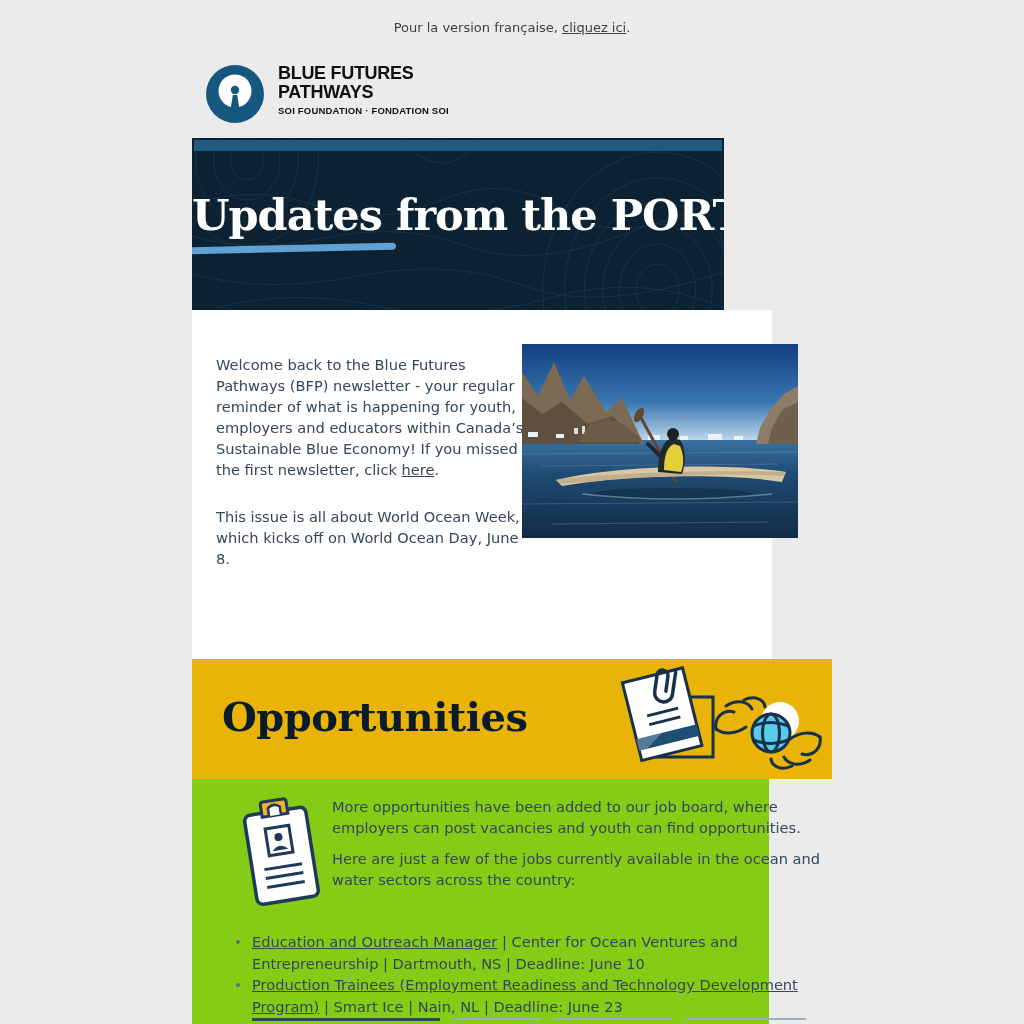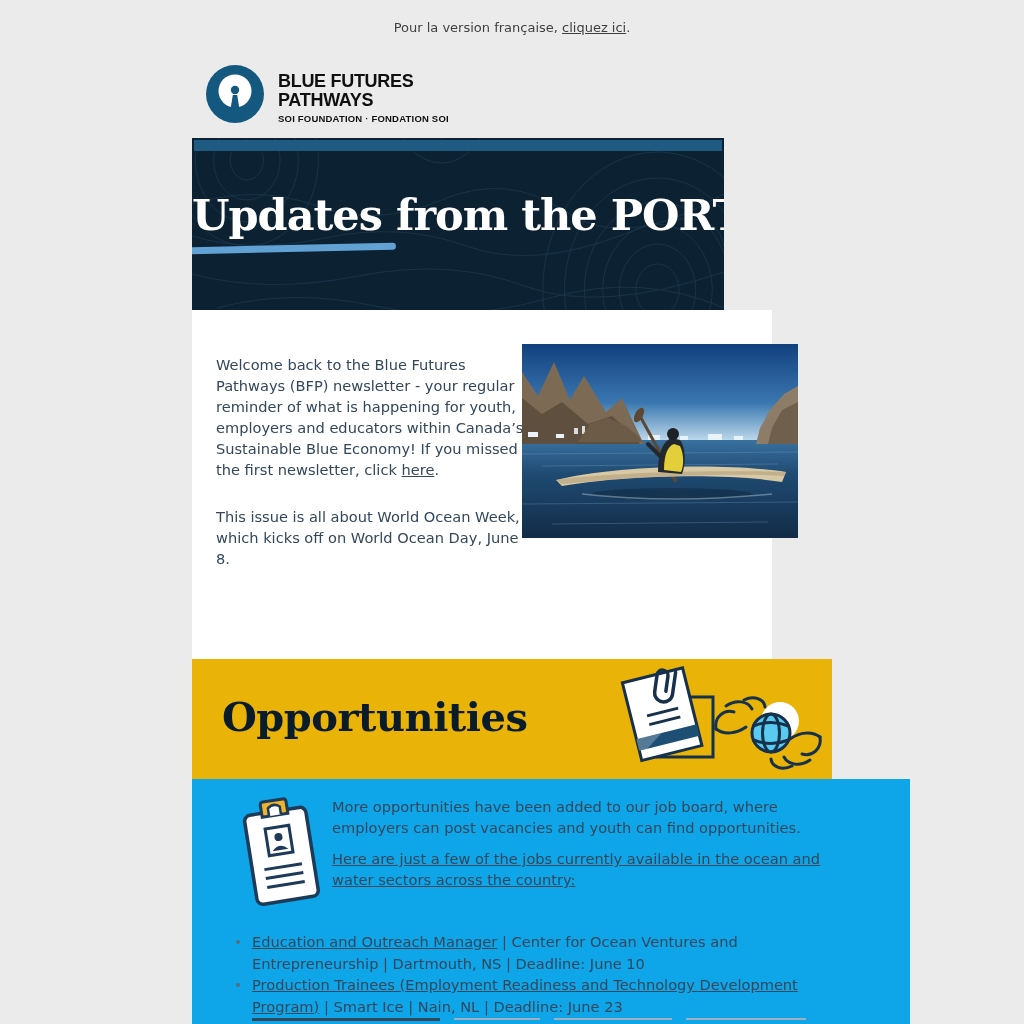--- a/index.html
+++ b/index.html
@@ -13,21 +13,21 @@
   }
   
   .lang-bar {
     position:absolute; top:20px; left:0; width:100%;
     text-align:center; font-size:13px; color:#3f3f3f;
   }
   .lang-bar a { color:#3f3f3f; text-decoration:underline; cursor:pointer; }
   
   .logo-row {
     position:absolute; top:64px; left:205px;
-    display:flex; align-items:flex-end; text-decoration:none; color:#111;
+    display:flex; align-items:flex-start; text-decoration:none; color:#111;
   }
   .logo-text { margin-left:13px; font-family:"Liberation Sans", sans-serif; }
   .logo-name {
     font-size:18px; font-weight:bold; letter-spacing:-0.3px; line-height:19px; color:#101010;
   }
   .logo-sub {
     margin-top:3px; font-size:9.5px; font-weight:bold; letter-spacing:0.2px; color:#101010;
   }
   
   .hero {
@@ -44,21 +44,21 @@
     font-family:"DejaVu Serif", serif; font-weight:bold;
     font-size:43px; letter-spacing:-1px; white-space:nowrap;
   }
   .hero-underlined { position:relative; display:inline-block; }
   .brush {
     position:absolute; left:-6px; right:-14px; bottom:-12px; height:7px;
     background:#61a1d4; border-radius:4px; transform:rotate(-1.3deg);
   }
   
   .section1 { position:absolute; left:192px; top:310px; width:580px; height:349px; background:#fff; }
-  .section2 { position:absolute; left:192px; top:779px; width:718px; height:245px; background:#0ea5e9; }
+  .section2 { position:absolute; left:192px; top:779px; width:577px; height:245px; background:#84cc16; }
   .body-text { font-size:14.6px; line-height:21px; color:#33475b; }
   .body-text a { color:#33475b; text-decoration:underline; cursor:pointer; }
   .p-welcome { position:absolute; left:24px; top:44px; width:318px; }
   .p-issue   { position:absolute; left:24px; top:196px; width:318px; }
   .p-readon  { position:absolute; left:24px; top:276px; width:604px; }
   .photo { position:absolute; left:330px; top:34px; width:276px; height:194px; display:block; }
   
   .band {
     position:absolute; left:192px; top:659px; width:640px; height:120px;
     background:#eab308; overflow:hidden;
@@ -66,21 +66,21 @@
   .band-title {
     position:absolute; left:30px; top:34px;
     font-family:"DejaVu Serif", serif; font-weight:bold;
     font-size:40px; letter-spacing:-0.5px; color:#0a1b2a;
   }
   .icon-docs  { position:absolute; left:425px; top:4px;  width:108px; height:112px; }
   .icon-globe { position:absolute; left:518px; top:32px; width:116px; height:84px; }
   
   .clipboard { position:absolute; left:42px; top:16px; width:92px; height:116px; }
   .p-jobboard { position:absolute; left:140px; top:17px; width:494px; }
-  .p-jobsintro{ position:absolute; left:140px; top:69px; width:494px;text-decoration:underline; }
+  .p-jobsintro{ position:absolute; left:140px; top:69px; width:494px; }
   .jobs-list {
     position:absolute; left:40px; top:152px; width:584px;
     list-style:none; font-size:14.6px; line-height:21.5px;
   }
   .jobs-list li { position:relative; padding-left:20px; }
   .jobs-list li::before {
     content:""; position:absolute; left:4px; top:9px;
     width:4px; height:4px; border-radius:50%; background:#5a6b7d;
   }
   .jobs-list a { color:#33475b; text-decoration:underline; cursor:pointer; }

